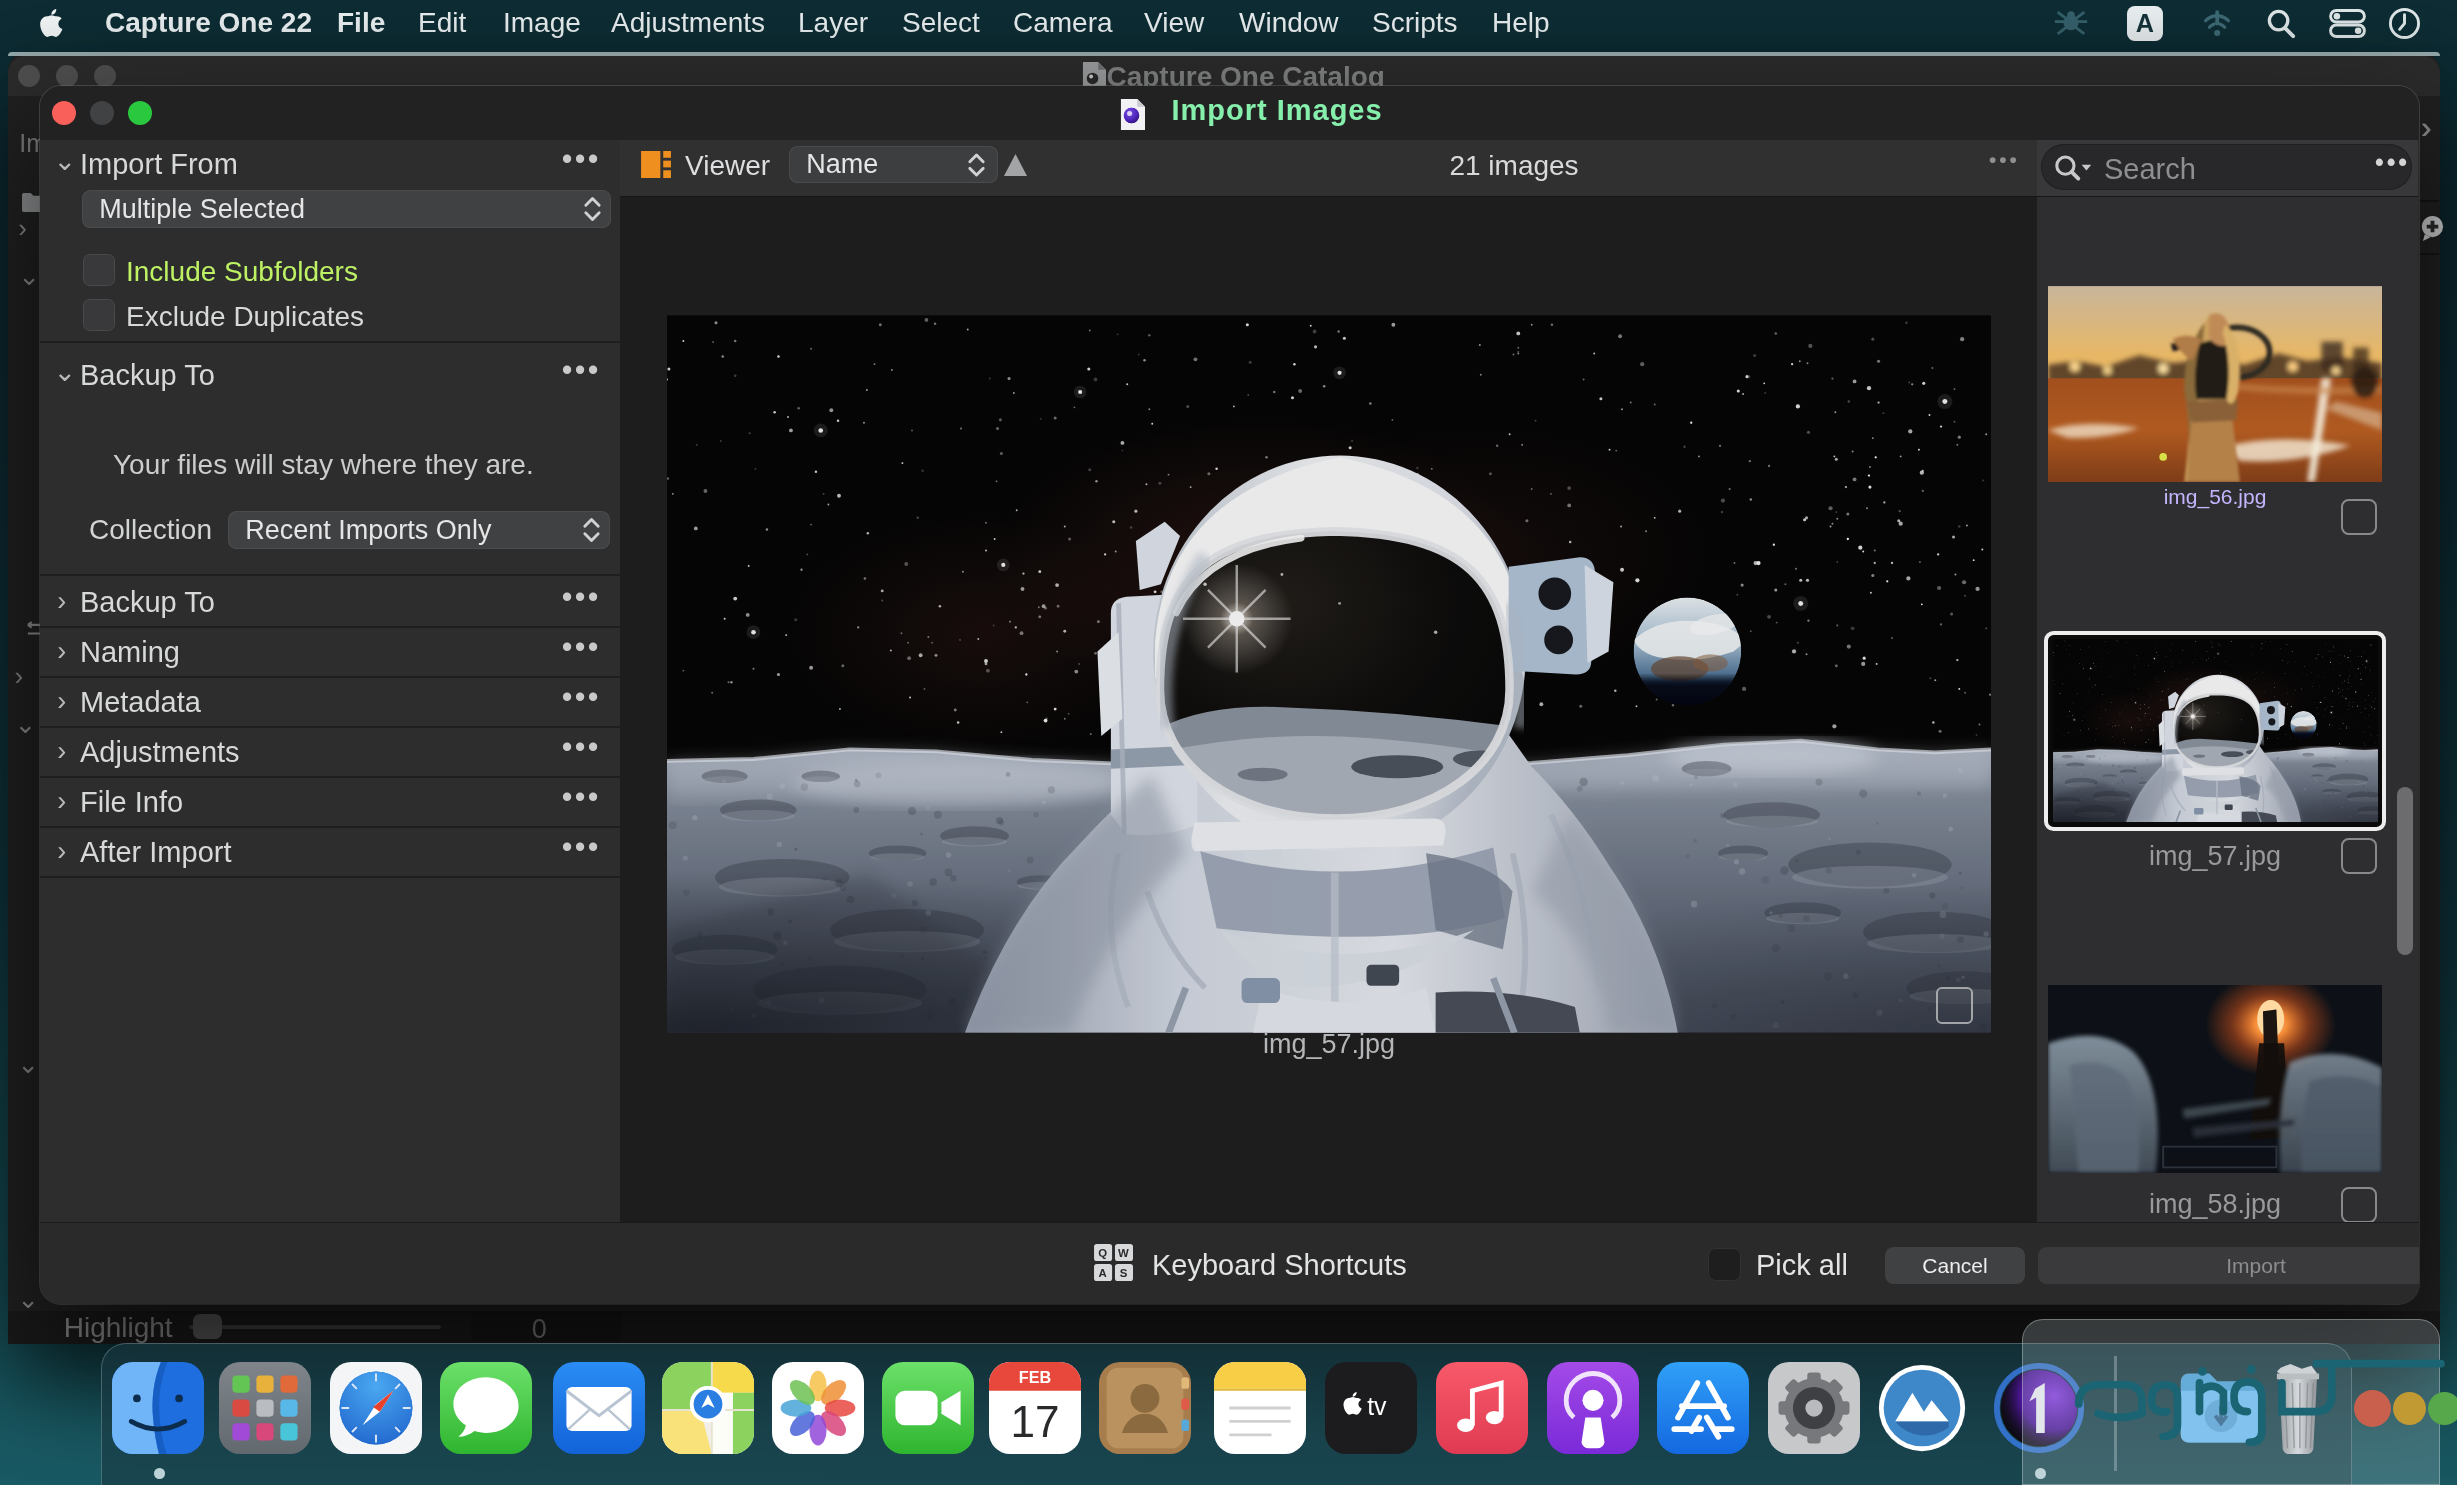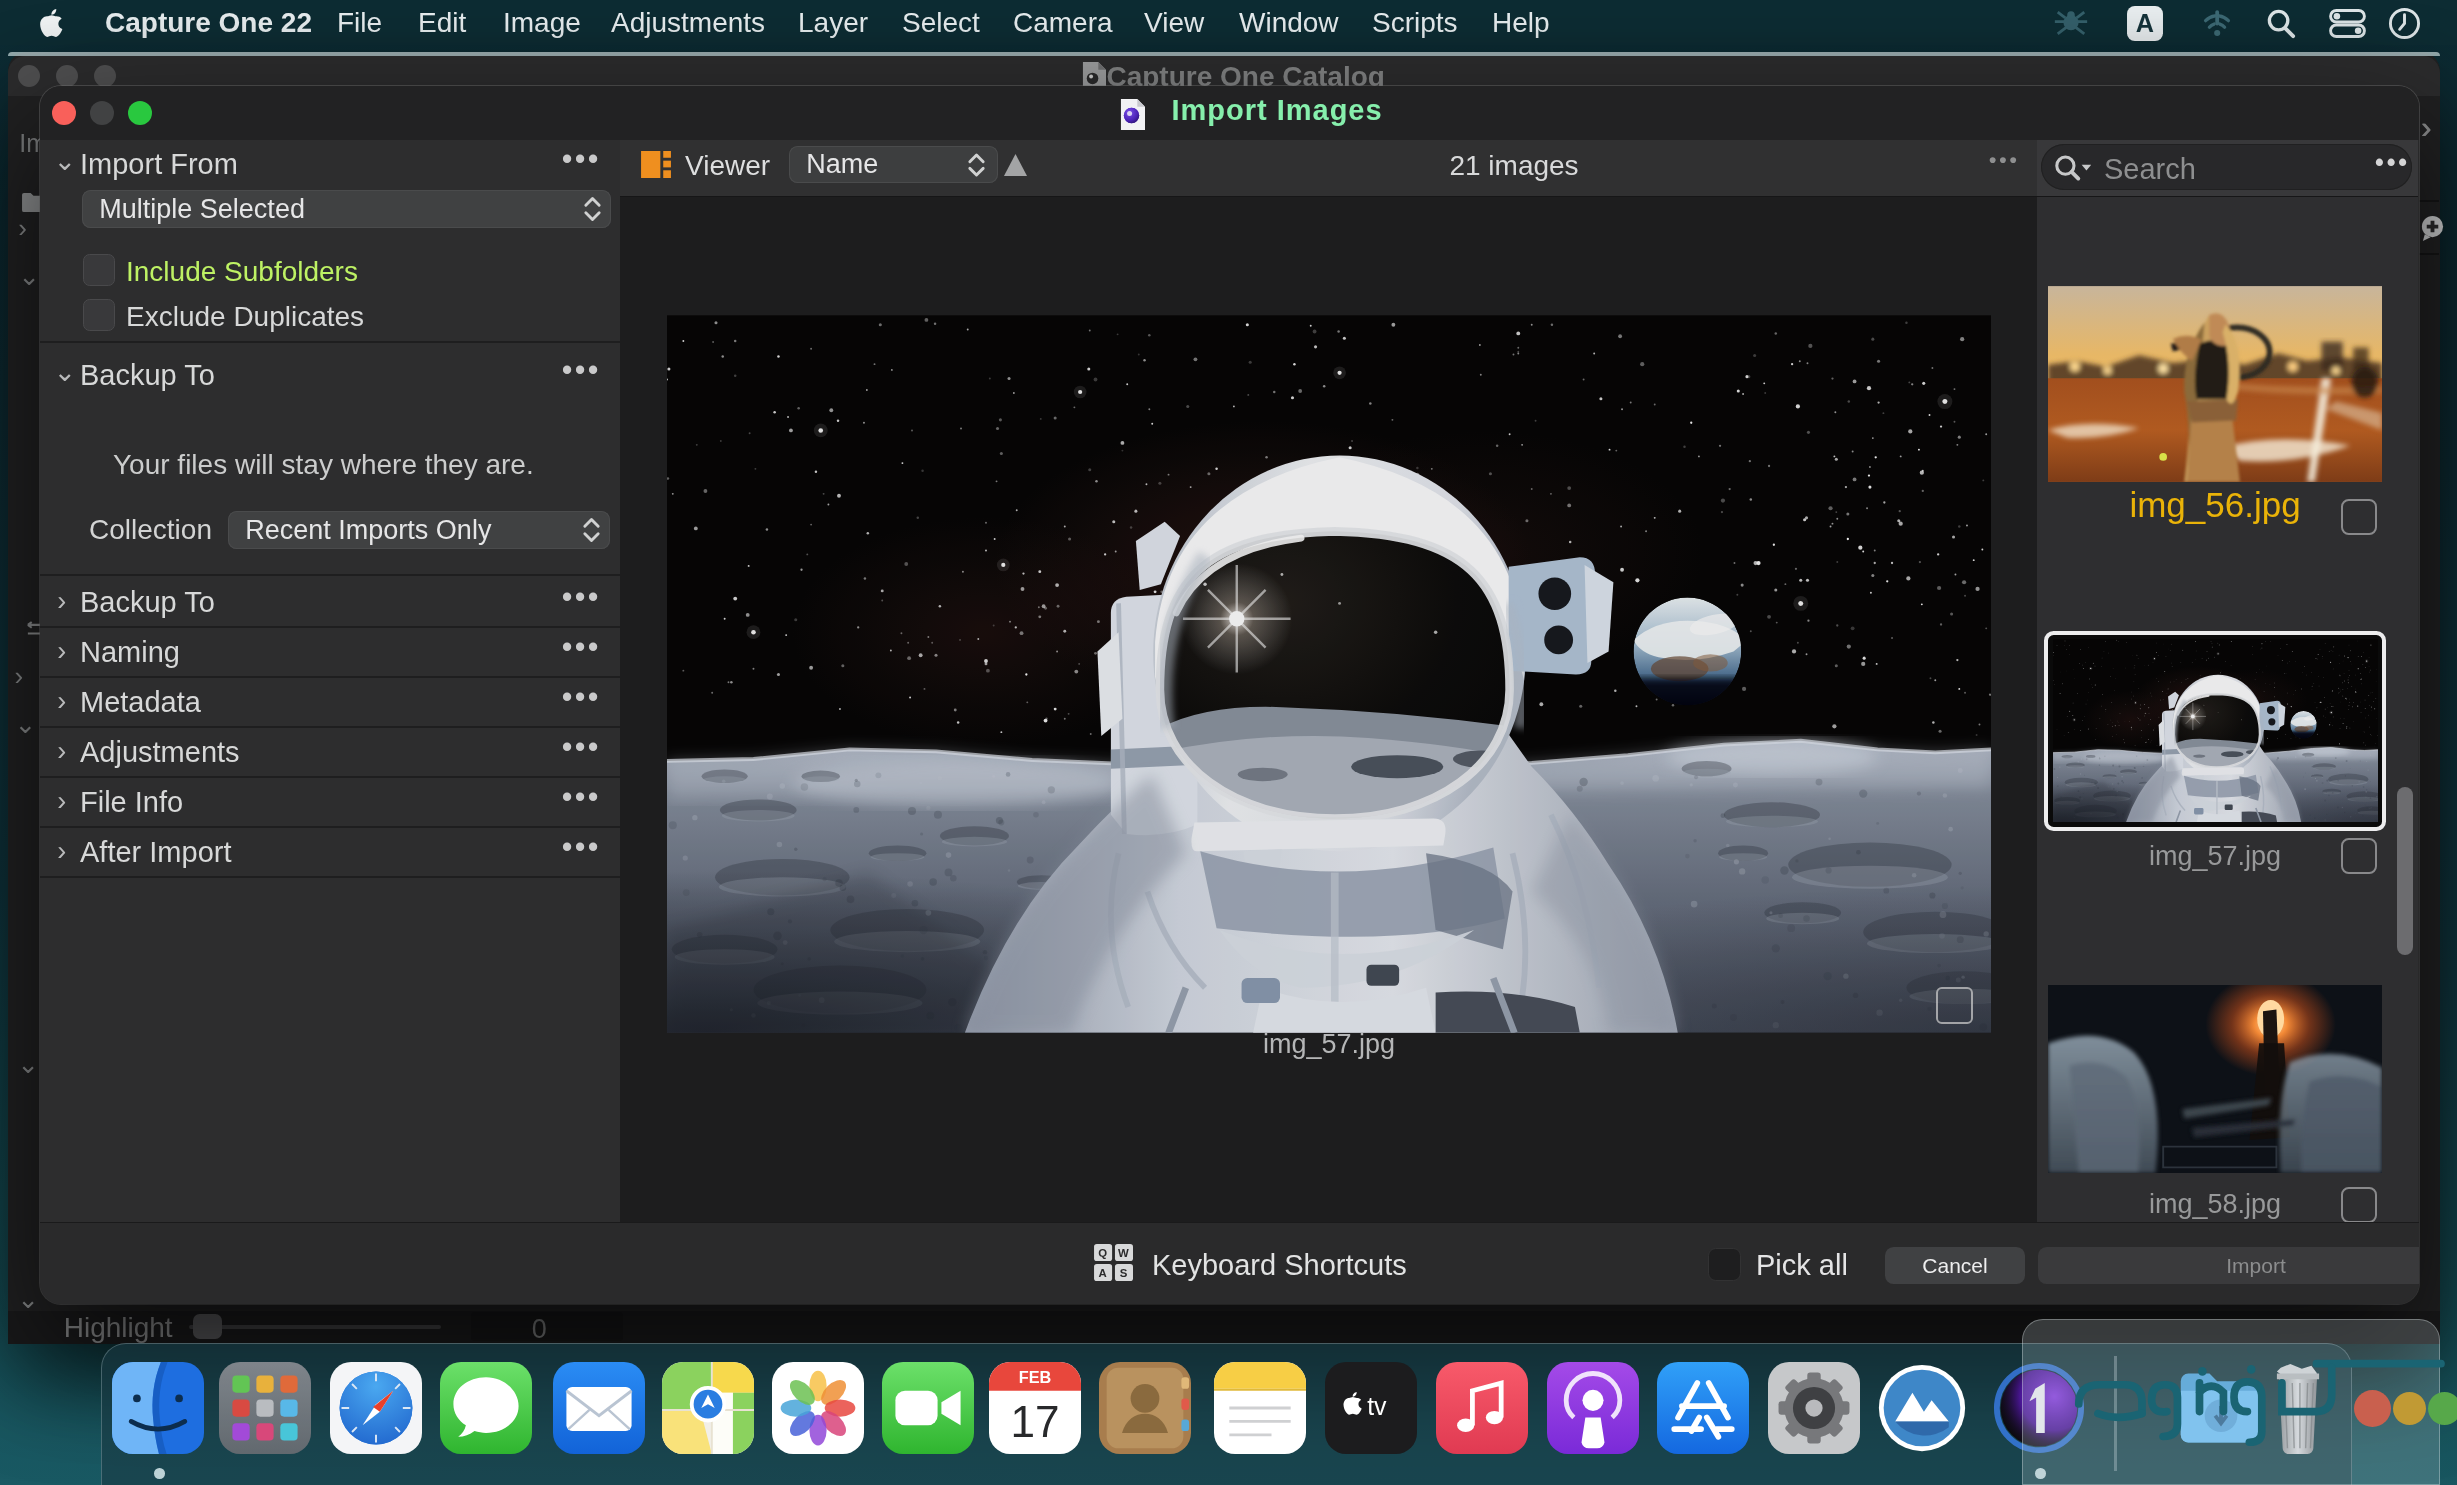--- a/index.html
+++ b/index.html
@@ -36,21 +36,21 @@
 .seph{position:absolute;left:0;width:580px;height:1.9px;background:#1e1e1f;}
 .btn{position:absolute;top:24px;height:37px;border-radius:8.6px;font-size:21px;text-align:center;line-height:37px;}
 </style></head><body>
 <div id="screen">
 
 <div id="menubar" class="abs">
 <svg class="abs" style="left:39px;top:8.6px" width="26" height="29" viewBox="0 0 27 30">
 <path fill="#f2f5f6" d="M18.3 7.6c-1.8 0-3.9-1.2-5.1-1.2-1.4 0-3.5 1.1-4.9 1.1C5 7.5 1.2 10.8 1.2 15.9c0 6.4 4.7 13 7.3 13 1.2 0 2.9-1.1 4.6-1.1 1.6 0 3.2 1.1 4.6 1.1 2.9 0 6.5-6.6 6.5-8.1-3.2-1.5-4.1-3.3-4.1-5.6 0-2.7 1.9-4.4 3.4-5.2-1.1-1.6-3.4-2.4-5.2-2.4zM17.9 0c-2.2.3-5.3 2.6-5 5.9 2.7.4 5.4-2.7 5-5.9z"></path>
       </svg>
 <span class="mi txt" style="left:105px;font-weight:700">Capture One 22</span>
-<span class="mi txt" style="left:337px;font-weight:400">File</span>
+<span class="mi txt" style="left:337px;font-weight:700">File</span>
 <span class="mi txt" style="left:418px;font-weight:400">Edit</span>
 <span class="mi txt" style="left:503px;font-weight:400">Image</span>
 <span class="mi txt" style="left:611px;font-weight:400">Adjustments</span>
 <span class="mi txt" style="left:798px;font-weight:400">Layer</span>
 <span class="mi txt" style="left:902px;font-weight:400">Select</span>
 <span class="mi txt" style="left:1013px;font-weight:400">Camera</span>
 <span class="mi txt" style="left:1144px;font-weight:400">View</span>
 <span class="mi txt" style="left:1239px;font-weight:400">Window</span>
 <span class="mi txt" style="left:1372px;font-weight:400">Scripts</span>
 <span class="mi txt" style="left:1492px;font-weight:400">Help</span>
@@ -1178,21 +1178,21 @@
 </symbol>
 </svg>
 <svg class="abs" style="left:627px;top:229px" width="1324" height="718" viewBox="0 0 1378 747">
         <use href="#scn"></use>
       </svg>
 <span class="abs txt" style="left:1289px;top:943px;transform:translateX(-50%);font-size:27px;color:#b5b6b7">img_57.jpg</span>
 <div class="abs" style="left:1896px;top:901px;width:37px;height:37px;border:2.9px solid rgba(200,200,200,0.75);border-radius:5.8px;box-sizing:border-box"></div>
 <svg class="abs" style="left:2008px;top:200px" width="334" height="196" viewBox="0 0 348 204">
         <use href="#s56"></use>
       </svg>
-<span class="abs txt" style="left:2175px;top:399px;transform:translateX(-50%);font-size:35px;color:#eab308">img_56.jpg</span>
+<span class="abs txt" style="left:2175px;top:399px;transform:translateX(-50%);font-size:21px;color:#c4b5fd">img_56.jpg</span>
 <div class="abs" style="left:2301px;top:413px;width:36px;height:36px;border:2.9px solid #89898b;border-radius:7.7px;box-sizing:border-box"></div>
 <div class="abs" style="left:2004px;top:545px;width:342px;height:200px;border:4.8px solid #ededee;border-radius:9.6px;box-sizing:border-box;background:#0a0a0a"></div>
 <svg class="abs" style="left:2013px;top:553px" width="325" height="183" viewBox="0 0 1378 747" preserveAspectRatio="none">
         <use href="#scn"></use>
       </svg>
 <span class="abs txt" style="left:2175px;top:755px;transform:translateX(-50%);font-size:27px;color:#98999a">img_57.jpg</span>
 <div class="abs" style="left:2301px;top:752px;width:36px;height:36px;border:2.9px solid #89898b;border-radius:7.7px;box-sizing:border-box"></div>
 <svg class="abs" style="left:2008px;top:899px" width="334" height="188" viewBox="0 0 348 200" preserveAspectRatio="none">
         <use href="#s58"></use>
       </svg>

